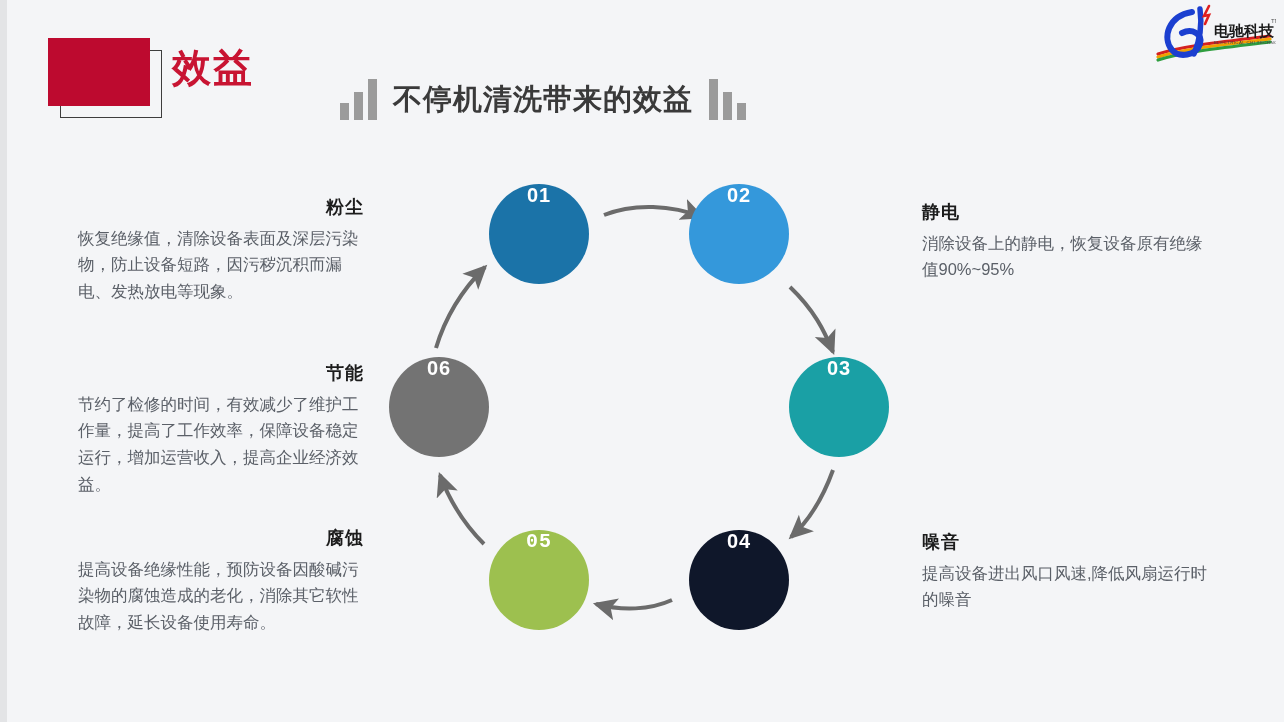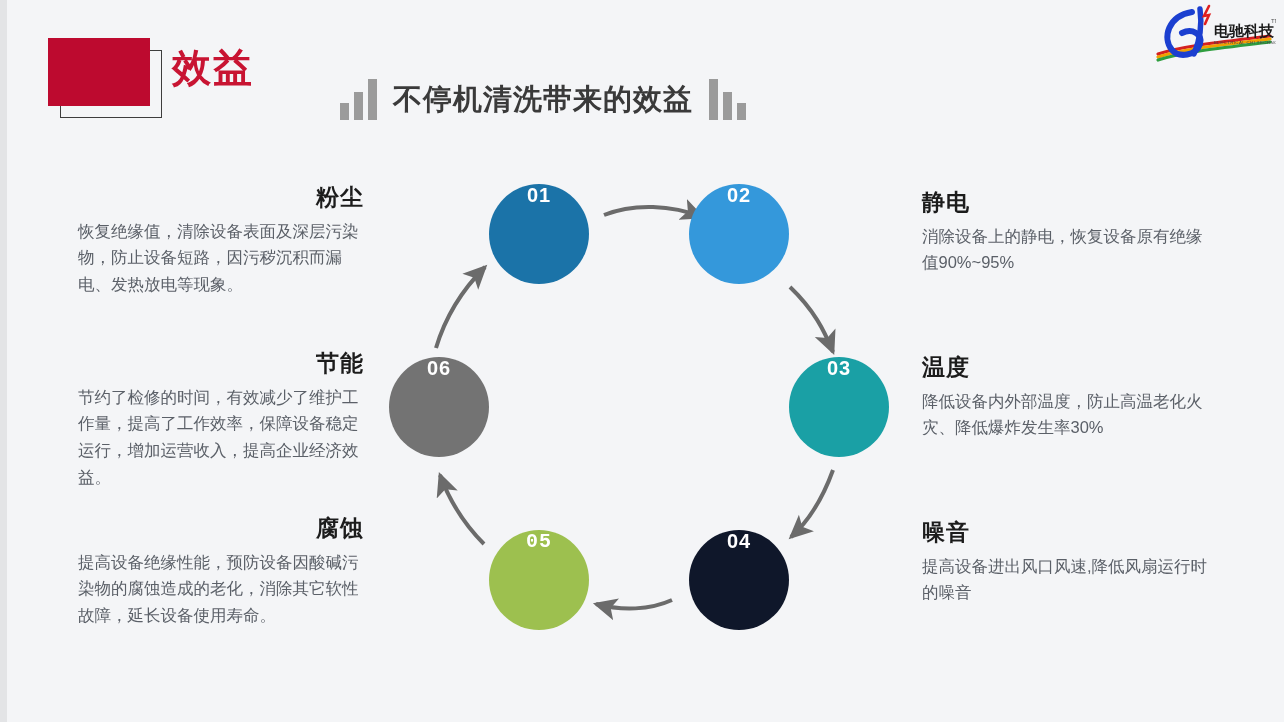--- a/index.html
+++ b/index.html
@@ -126,24 +126,24 @@
   .n2 { left: 317px; top: 14px;  }
   .n3 { left: 417px; top: 187px; }
   .n4 { left: 317px; top: 360px; }
   .n5 { left: 117px; top: 360px; font-family: Liberation Mono, monospace; }
   .n6 { left: 17px;  top: 187px; }
   .arrows { position: absolute; left: 0; top: 0; }
 
   
   .tblock { position: absolute; width: 286px; }
   .tblock .heading {
-    font-size: 23px;
+    font-size: 18px;
     font-weight: 700;
     color: #1c1c1c;
-    margin: 4px 0 6px 0;
+    margin: 17px 0 6px 0;
     letter-spacing: 1px;
     line-height: 1.2;
   }
   .tblock .body {
     font-size: 16.5px;
     color: #5b6068;
     line-height: 1.62;
     margin: 0;
   }
   .left  { left: 78px;  text-align: right; }
@@ -258,23 +258,19 @@
   <div class="tblock left l3">
     <div class="heading">腐蚀</div>
     <div class="body">提高设备绝缘性能，预防设备因酸碱污染物的腐蚀造成的老化，消除其它软性故障，延长设备使用寿命。</div>
   </div>
 
   <div class="tblock right r1">
     <div class="heading">静电</div>
     <div class="body">消除设备上的静电，恢复设备原有绝缘值90%~95%</div>
   </div>
 
-  <div class="tblock right r2">
-    <div class="heading">温度</div>
-    <div class="body">降低设备内外部温度，防止高温老化火灾、降低爆炸发生率30%</div>
-  </div>
 
   <div class="tblock right r3">
     <div class="heading">噪音</div>
     <div class="body">提高设备进出风口风速,降低风扇运行时的噪音</div>
   </div>
 
 </div>
 
 </body></html>

